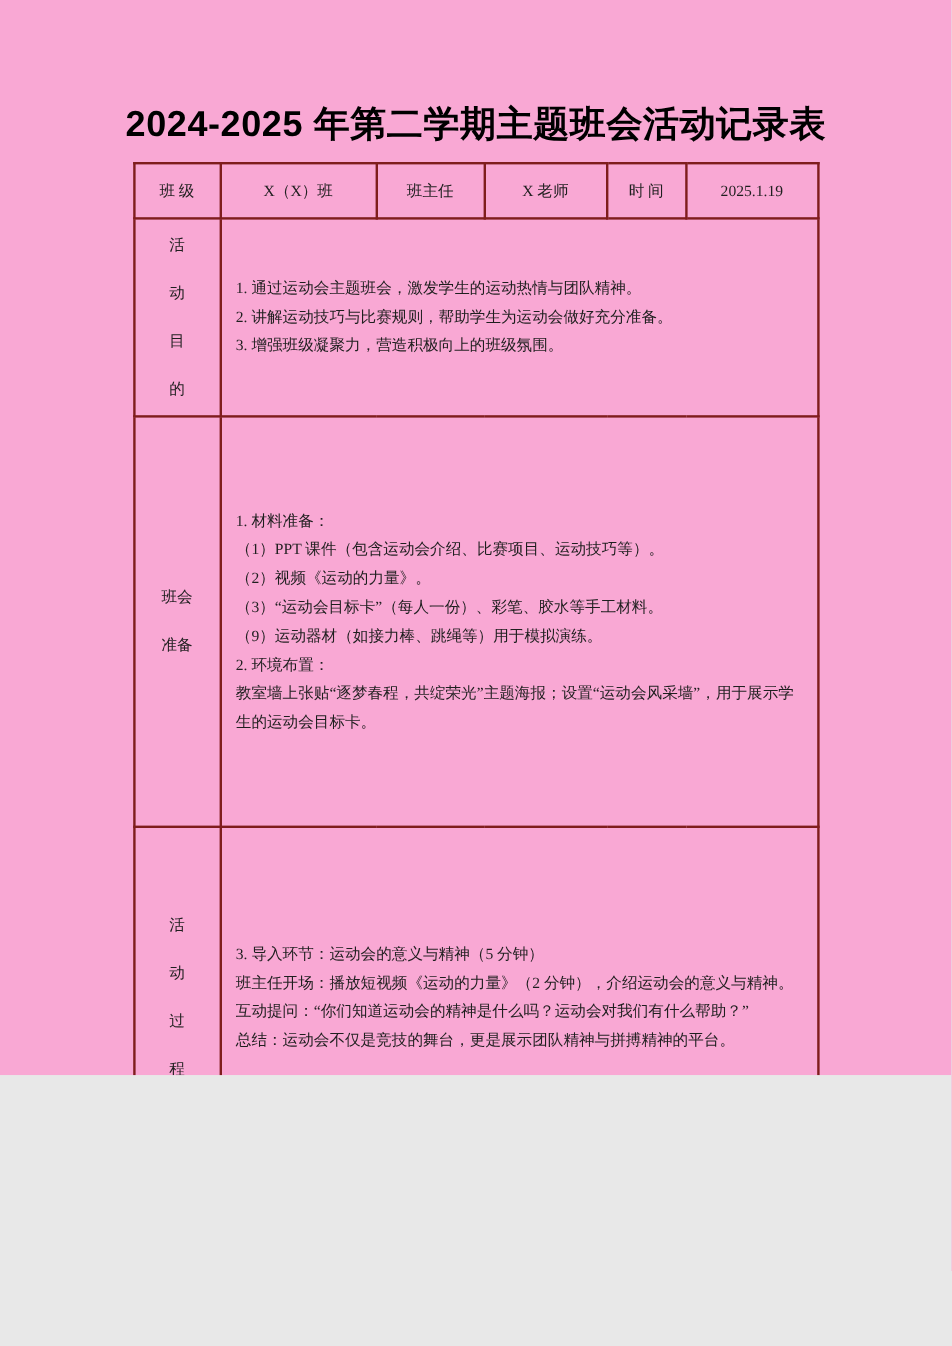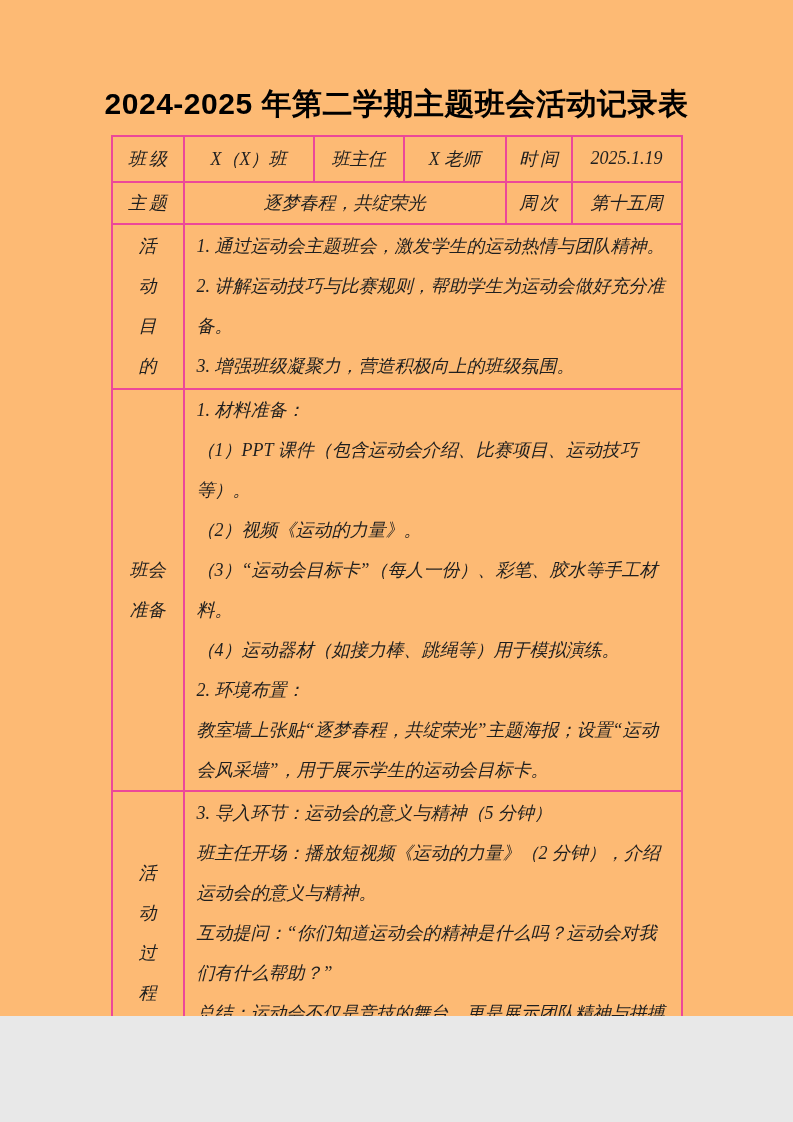--- a/index.html
+++ b/index.html
@@ -1,21 +1,21 @@
 <!DOCTYPE html>
 <html><head>
 <meta charset="utf-8">
 <style>
   * { margin:0; padding:0; box-sizing:border-box; }
   html,body { background:#e8e8e8; }
   .page {
     position:relative;
-    width:793px; height:1016px;
+    width:793px; height:896px;
     margin:0 auto;
-    background:#fdba74;
+    background:#f9a8d4;
     color:#1f1f1f;
     font-family:"Liberation Serif","DejaVu Serif",serif;
     overflow:hidden;
   }
   .doc-title {
     margin-top:84px;
     text-align:center;
     font-family:"Liberation Sans","DejaVu Sans",sans-serif;
     font-weight:bold;
     font-size:30px;
@@ -23,25 +23,24 @@
     color:#000000;
     letter-spacing:0.5px;
   }
   table.record {
     border-collapse:collapse;
     table-layout:fixed;
     width:570px;
     margin:10px auto 0 auto;
   }
   table.record td {
-    border:2px solid #ec4899;
+    border:2px solid #7f1d1d;
     vertical-align:middle;
-    font-size:18px;
+    font-size:13px;
     color:#1f1f1f;
-    font-style:italic;
   }
   td.hcell {
     text-align:center;
     font-size:18px;
     white-space:nowrap;
   }
   td.hlabel { letter-spacing:3px; text-indent:3px; }
   tr.r1 td { height:46px; }
   tr.r2 td { height:42px; }
   tr.r3 td { height:165px; }
@@ -49,21 +48,21 @@
   tr.r5 td { height:285px; }
   td.vlabel {
     text-align:center;
     white-space:pre-line;
     line-height:40px;
     font-size:18px;
   }
   td.content {
     text-align:left;
     white-space:pre-line;
-    line-height:40px;
+    line-height:24px;
     padding:0 12px;
   }
 </style>
 </head>
 <body>
 
 <div class="page">
 
   <h1 class="doc-title">2024-2025 年第二学期主题班会活动记录表</h1>
 
@@ -78,43 +77,37 @@
     </colgroup>
     <tbody>
       <tr class="r1">
         <td class="hcell hlabel">班级</td>
         <td class="hcell">X（X）班</td>
         <td class="hcell">班主任</td>
         <td class="hcell">X 老师</td>
         <td class="hcell hlabel">时间</td>
         <td class="hcell">2025.1.19</td>
       </tr>
-      <tr class="r2">
-        <td class="hcell hlabel">主题</td>
-        <td class="hcell" colspan="3">逐梦春程，共绽荣光</td>
-        <td class="hcell hlabel">周次</td>
-        <td class="hcell">第十五周</td>
-      </tr>
       <tr class="r3">
         <td class="vlabel">活
 动
 目
 的</td>
         <td class="content" colspan="5">1. 通过运动会主题班会，激发学生的运动热情与团队精神。
 2. 讲解运动技巧与比赛规则，帮助学生为运动会做好充分准备。
 3. 增强班级凝聚力，营造积极向上的班级氛围。</td>
       </tr>
       <tr class="r4">
         <td class="vlabel">班会
 准备</td>
         <td class="content" colspan="5">1. 材料准备：
 （1）PPT 课件（包含运动会介绍、比赛项目、运动技巧等）。
 （2）视频《运动的力量》。
 （3）“运动会目标卡”（每人一份）、彩笔、胶水等手工材料。
-（4）运动器材（如接力棒、跳绳等）用于模拟演练。
+（9）运动器材（如接力棒、跳绳等）用于模拟演练。
 2. 环境布置：
 教室墙上张贴“逐梦春程，共绽荣光”主题海报；设置“运动会风采墙”，用于展示学生的运动会目标卡。</td>
       </tr>
       <tr class="r5">
         <td class="vlabel">活
 动
 过
 程</td>
         <td class="content" colspan="5">3. 导入环节：运动会的意义与精神（5 分钟）
 班主任开场：播放短视频《运动的力量》（2 分钟），介绍运动会的意义与精神。

